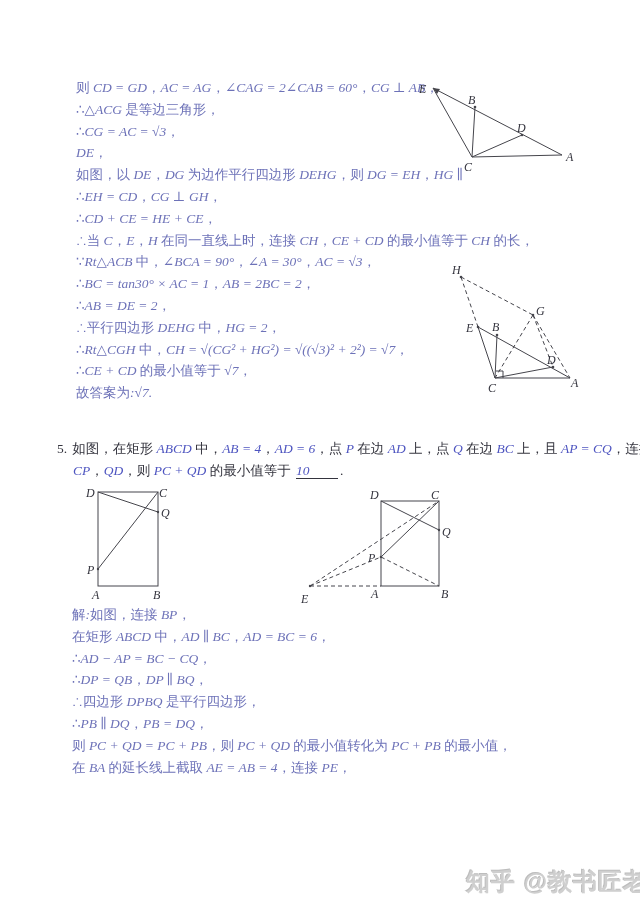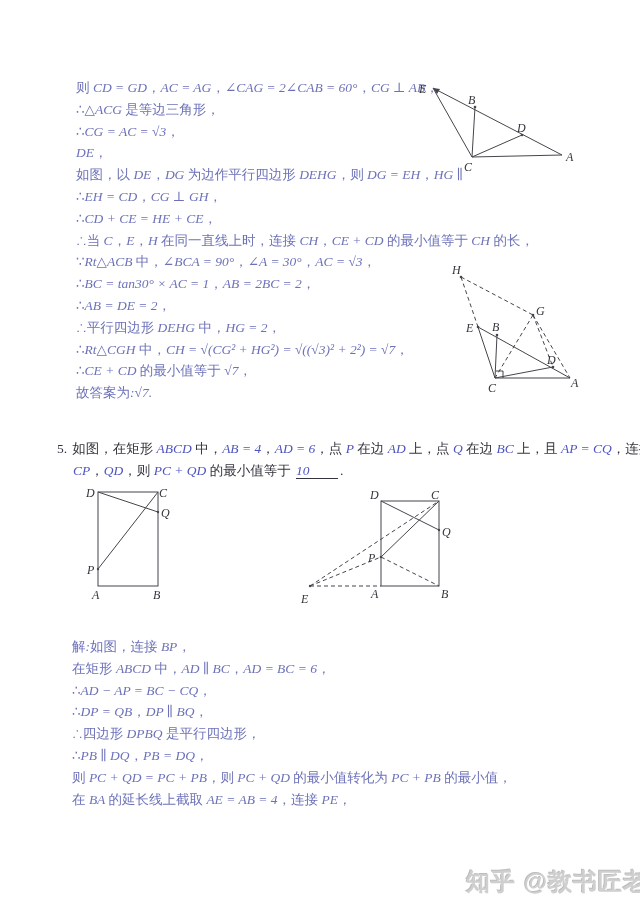--- a/index.html
+++ b/index.html
@@ -128,21 +128,21 @@
     <circle cx="310" cy="586" r="1.2"></circle>
     <text x="370" y="499">D</text>
     <text x="431" y="499">C</text>
     <text x="442" y="536">Q</text>
     <text x="368" y="562">P</text>
     <text x="371" y="598">A</text>
     <text x="441" y="598">B</text>
     <text x="301" y="603">E</text>
   </svg>
 
-  <div class="solution" style="left:72px;top:636px;">
+  <div class="solution" style="left:72px;top:604px;">
       <div class="tline">解<i>:</i>如图，连接<i> BP</i>，</div>
       <div class="tline">在矩形<i> ABCD </i>中，<i>AD </i>∥<i> BC</i>，<i>AD = BC = 6</i>，</div>
       <div class="tline">∴<i>AD − AP = BC − CQ</i>，</div>
       <div class="tline">∴<i>DP = QB</i>，<i>DP </i>∥<i> BQ</i>，</div>
       <div class="tline">∴四边形<i> DPBQ </i>是平行四边形，</div>
       <div class="tline">∴<i>PB </i>∥<i> DQ</i>，<i>PB = DQ</i>，</div>
       <div class="tline">则<i> PC + QD = PC + PB</i>，则<i> PC + QD </i>的最小值转化为<i> PC + PB </i>的最小值，</div>
       <div class="tline">在<i> BA </i>的延长线上截取<i> AE = AB = 4</i>，连接<i> PE</i>，</div>
     </div>
 

